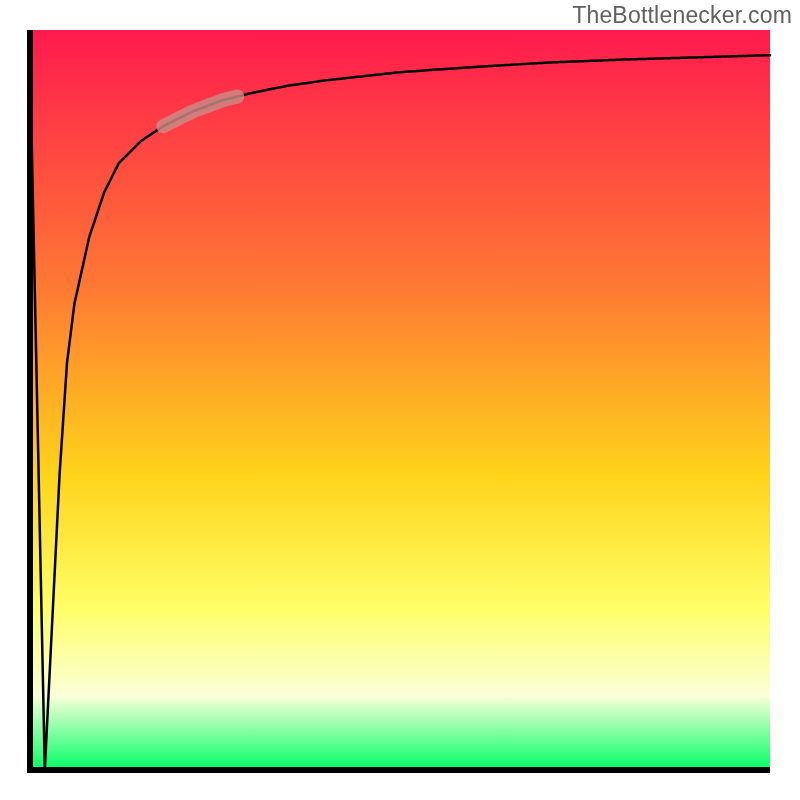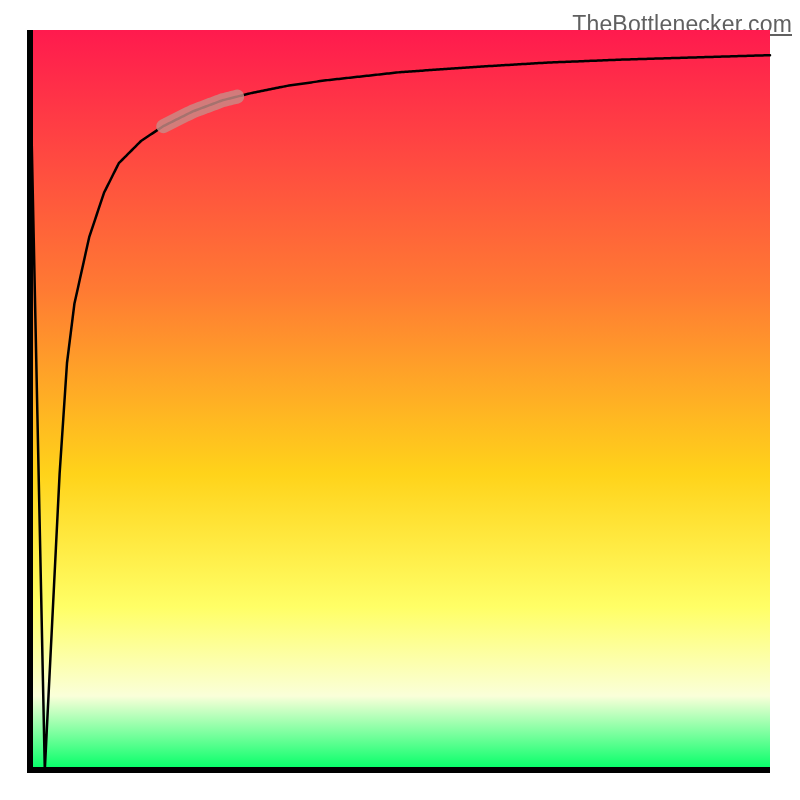--- a/index.html
+++ b/index.html
@@ -6,26 +6,25 @@
     margin: 0;
     padding: 0;
     background: #ffffff;
     width: 800px;
     height: 800px;
     position: relative;
     font-family: Arial, Helvetica, sans-serif;
   }
   .watermark {
     position: absolute;
-    top: 11px;
+    top: 2px;
     right: 8px;
     color: #606060;
     font-size: 23px;
     letter-spacing: 0.2px;
-    text-decoration: underline;
   }
   .plot {
     position: absolute;
     left: 0;
     top: 0;
     width: 800px;
     height: 800px;
   }
   svg {
     display: block;

